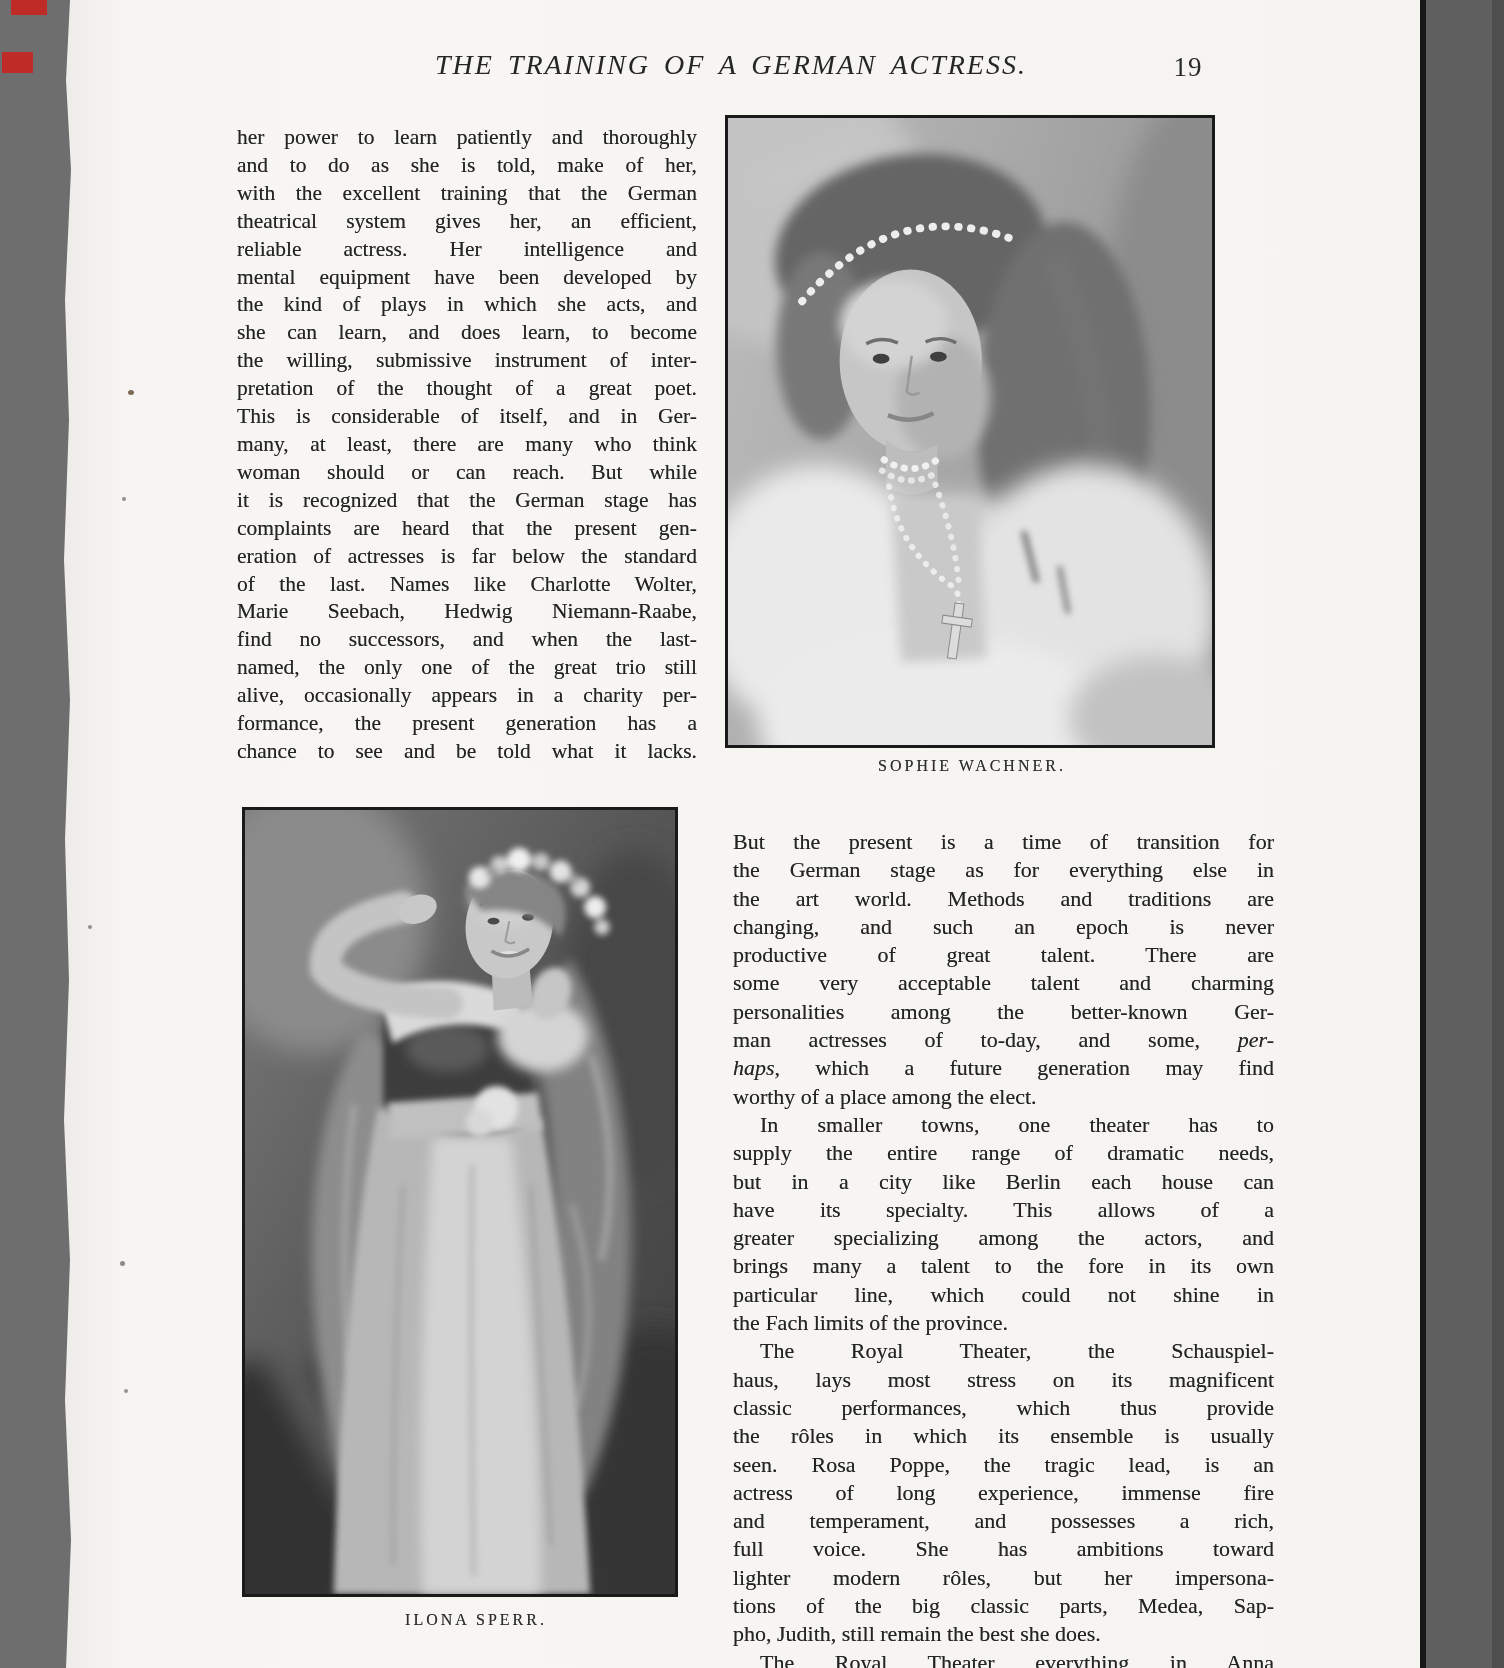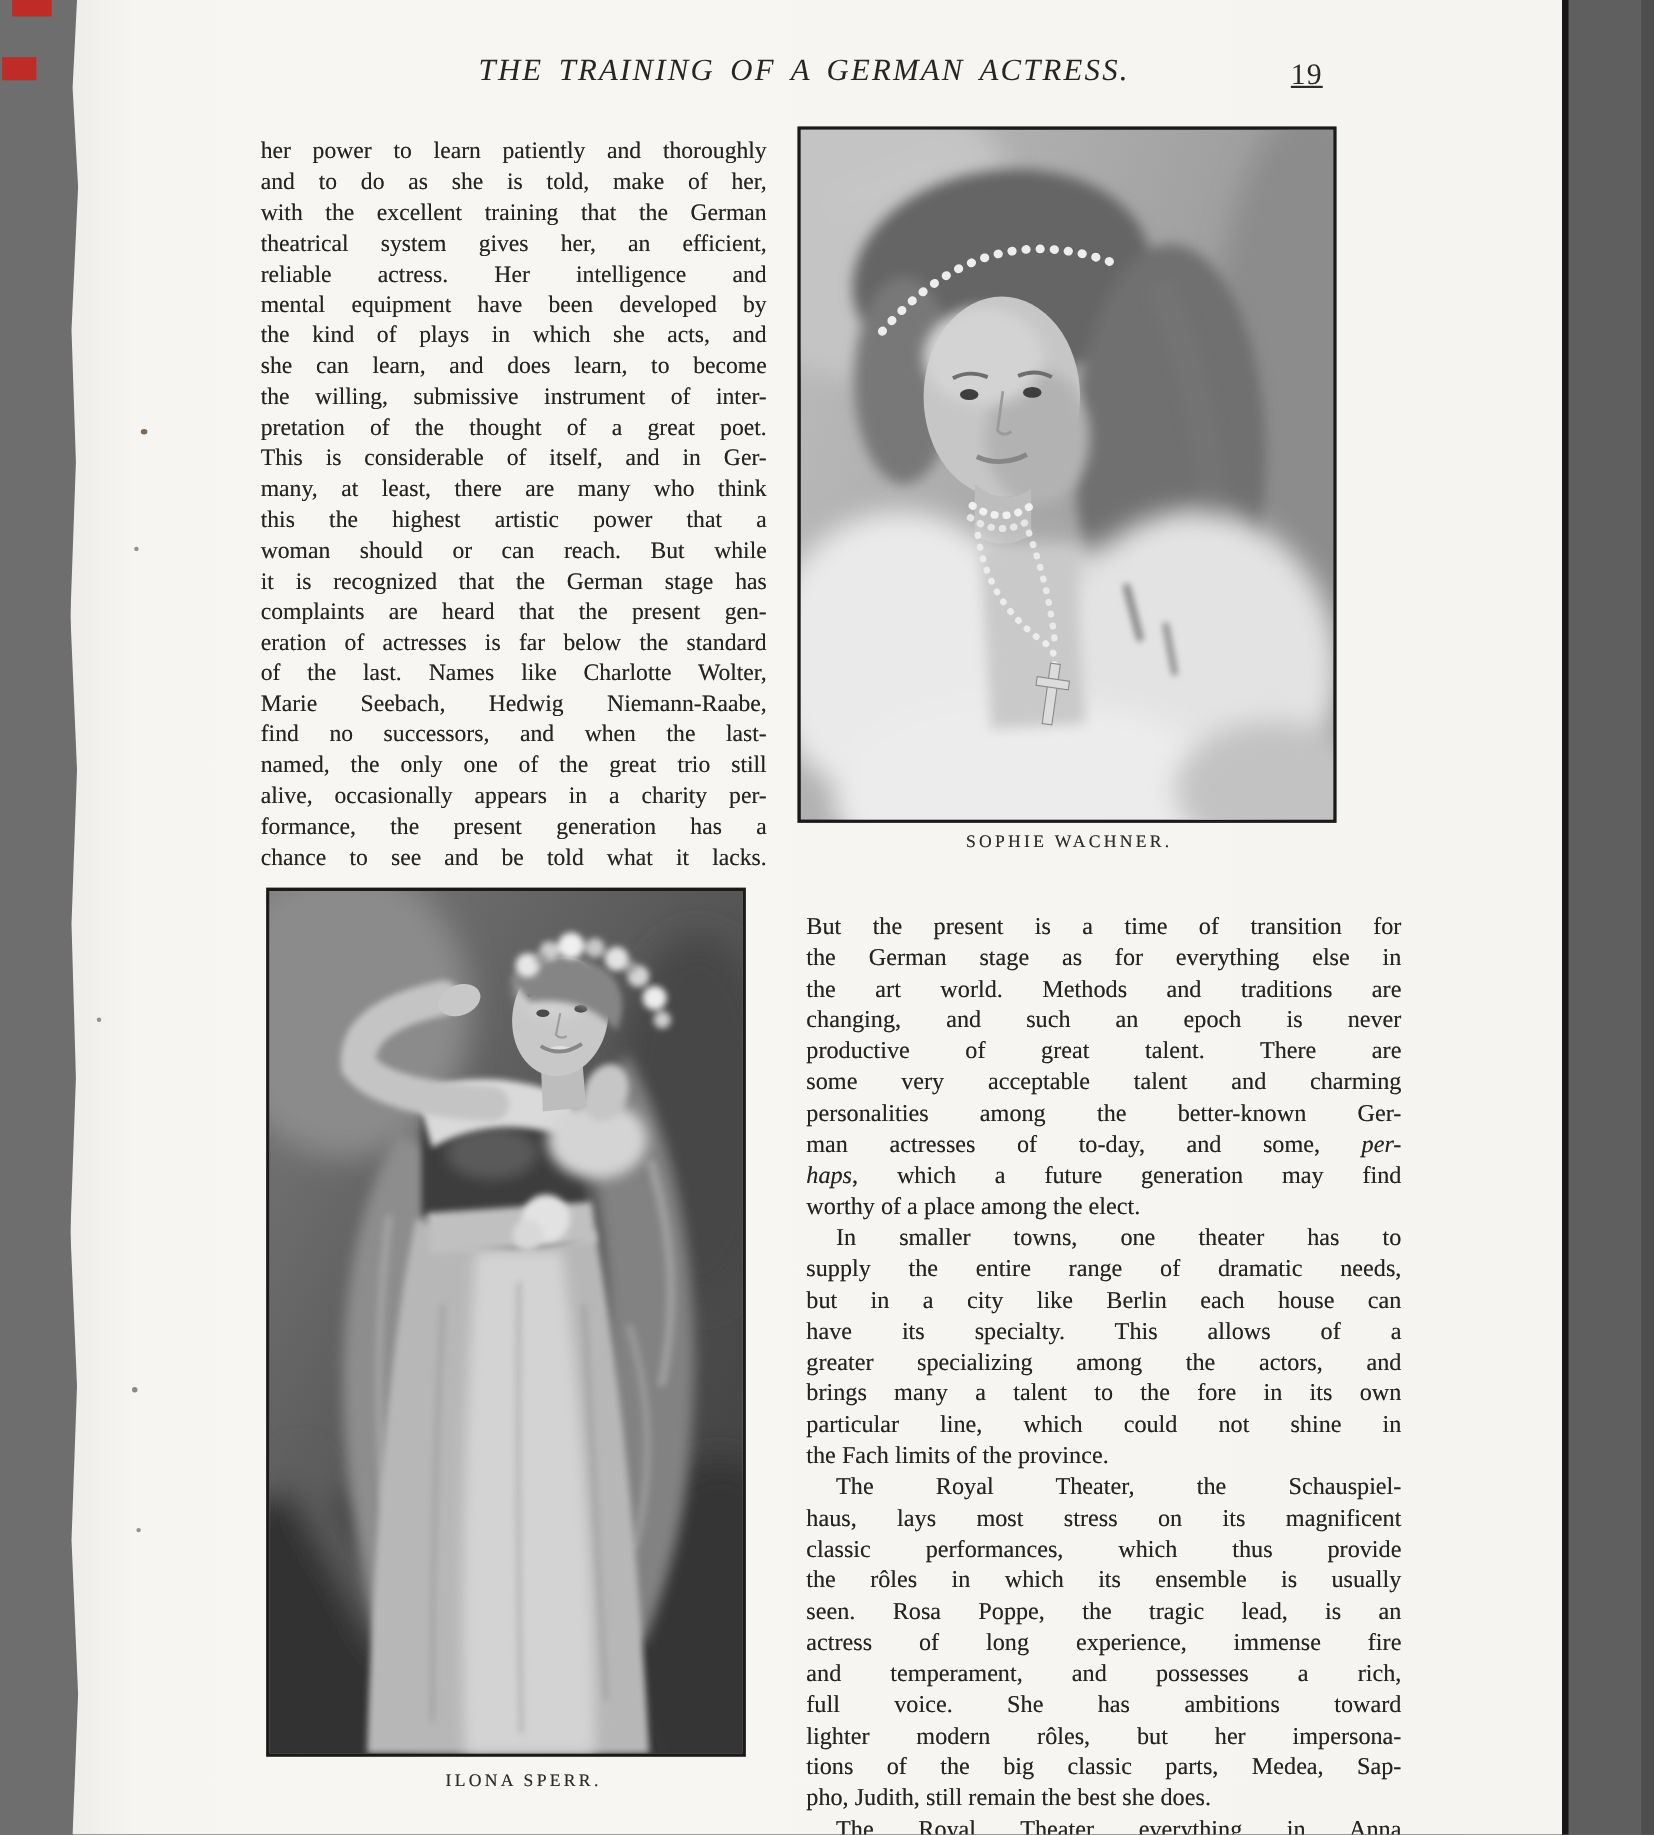--- a/index.html
+++ b/index.html
@@ -23,21 +23,21 @@
     background:linear-gradient(90deg,#edecE8 0px,#f6f5f1 60px,#f7f6f2 300px,#f5f4f0 100%);
     clip-path:polygon(8px 0,1358px 0,1358px 1668px,4px 1668px,9px 1540px,3px 1400px,8px 1260px,2px 1120px,7px 980px,3px 840px,8px 700px,2px 560px,7px 420px,3px 300px,9px 170px,4px 80px);
   }
   
   .title{
     position:absolute;left:319px;top:49px;width:700px;text-align:center;
     font-style:italic;font-size:28px;letter-spacing:2px;word-spacing:5px;color:#262626;
   }
   .pagenum{
     position:absolute;left:1096px;top:52px;width:60px;text-align:center;
-    font-size:27px;letter-spacing:1px;color:#2a2a2a;font-variant:small-caps;text-decoration:underline;
+    font-size:27px;letter-spacing:1px;color:#2a2a2a;font-variant:small-caps;
   }
   
   .col{position:absolute;color:#242424;text-shadow:0 0 .4px rgba(20,20,20,.5);margin-top:12px;}
   .col-left{left:175px;top:112px;width:460px;font-size:21.5px;line-height:27.9px;}
   .col-right{left:671px;top:816px;width:541px;font-size:22px;line-height:28.3px;}
   .tline{text-align:justify;text-align-last:justify;white-space:normal;}
   .tline.last{text-align-last:left;}
   .indent .tline:first-child{text-indent:27px;}
   em{font-style:italic;}
   
@@ -81,21 +81,20 @@
         <div class="tline">with the excellent training that the German</div>
         <div class="tline">theatrical system gives her, an efficient,</div>
         <div class="tline">reliable actress.  Her intelligence and</div>
         <div class="tline">mental equipment have been developed by</div>
         <div class="tline">the kind of plays in which she acts, and</div>
         <div class="tline">she can learn, and does learn, to become</div>
         <div class="tline">the willing, submissive instrument of inter-</div>
         <div class="tline">pretation of the thought of a great poet.</div>
         <div class="tline">This is considerable of itself, and in Ger-</div>
         <div class="tline">many, at least, there are many who think</div>
-        <div class="tline">this the highest artistic power that a</div>
         <div class="tline">woman should or can reach.  But while</div>
         <div class="tline">it is recognized that the German stage has</div>
         <div class="tline">complaints are heard that the present gen-</div>
         <div class="tline">eration of actresses is far below the standard</div>
         <div class="tline">of the last.  Names like Charlotte Wolter,</div>
         <div class="tline">Marie Seebach, Hedwig Niemann-Raabe,</div>
         <div class="tline">find no successors, and when the last-</div>
         <div class="tline">named, the only one of the great trio still</div>
         <div class="tline">alive, occasionally appears in a charity per-</div>
         <div class="tline">formance, the present generation has a</div>

